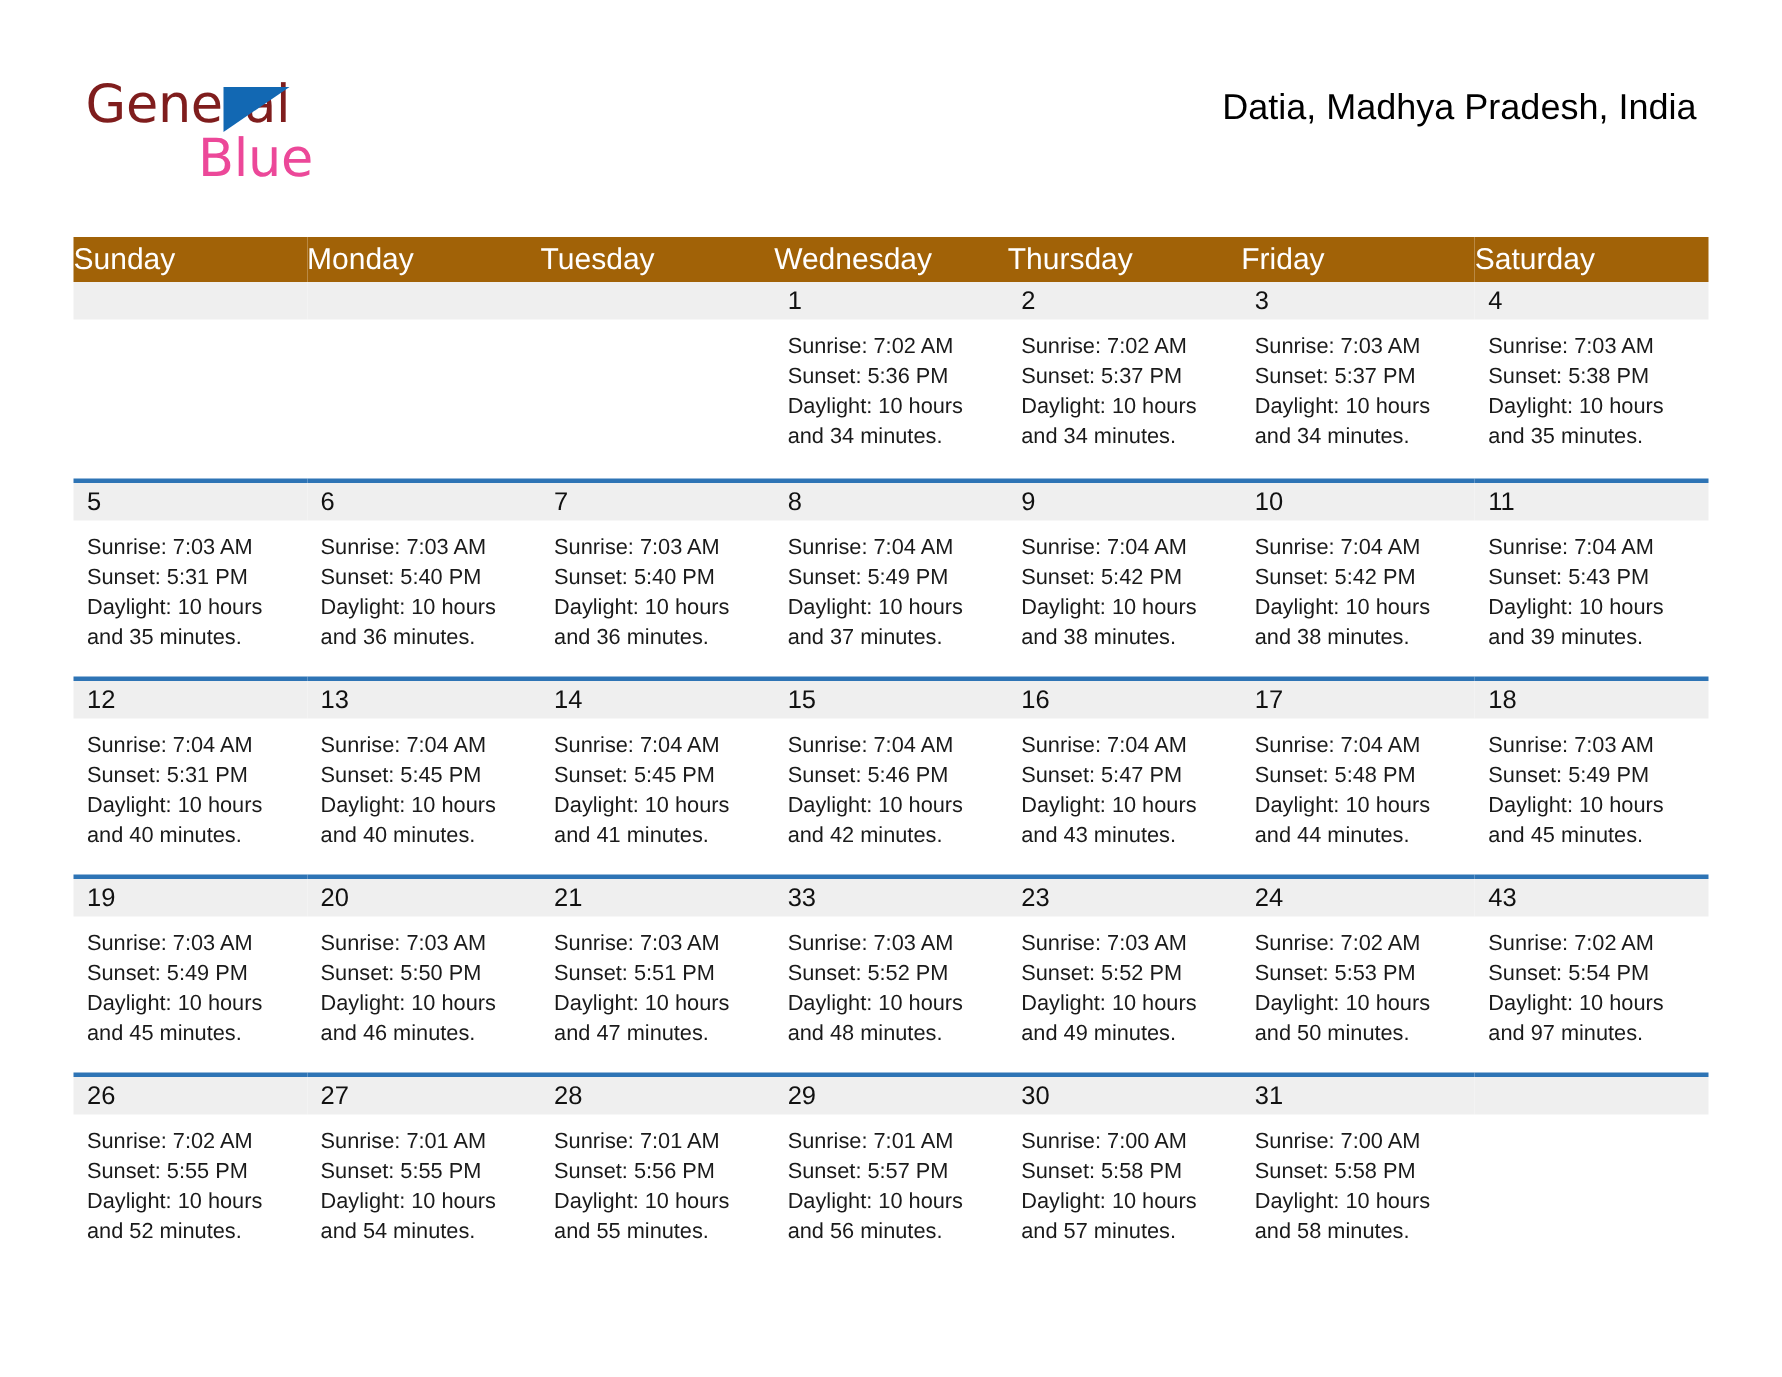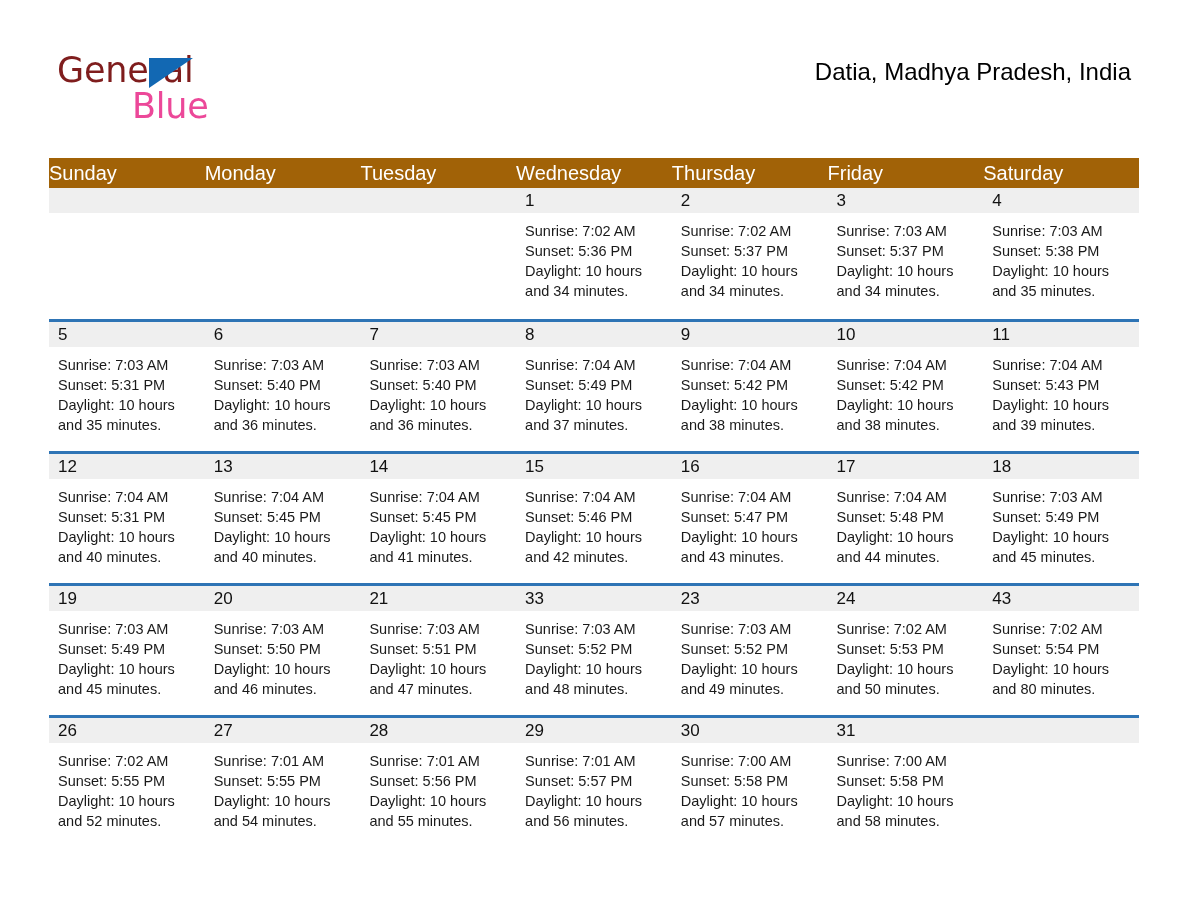--- a/index.html
+++ b/index.html
@@ -537,21 +537,21 @@
             </td>
             <td>
               <div class="daycell">
                 <div class="daynum-strip">
                   <div class="daynum">43</div>
                 </div>
                 <div class="daybody">
                   <div class="dayline">Sunrise: 7:02 AM</div>
                   <div class="dayline">Sunset: 5:54 PM</div>
                   <div class="dayline">Daylight: 10 hours</div>
-                  <div class="dayline">and 80 minutes.</div>
+                  <div class="dayline">and 97 minutes.</div>
                 </div>
               </div>
             </td>
           </tr>
           <tr class="week">
             <td>
               <div class="daycell">
                 <div class="daynum-strip">
                   <div class="daynum">26</div>
                 </div>

